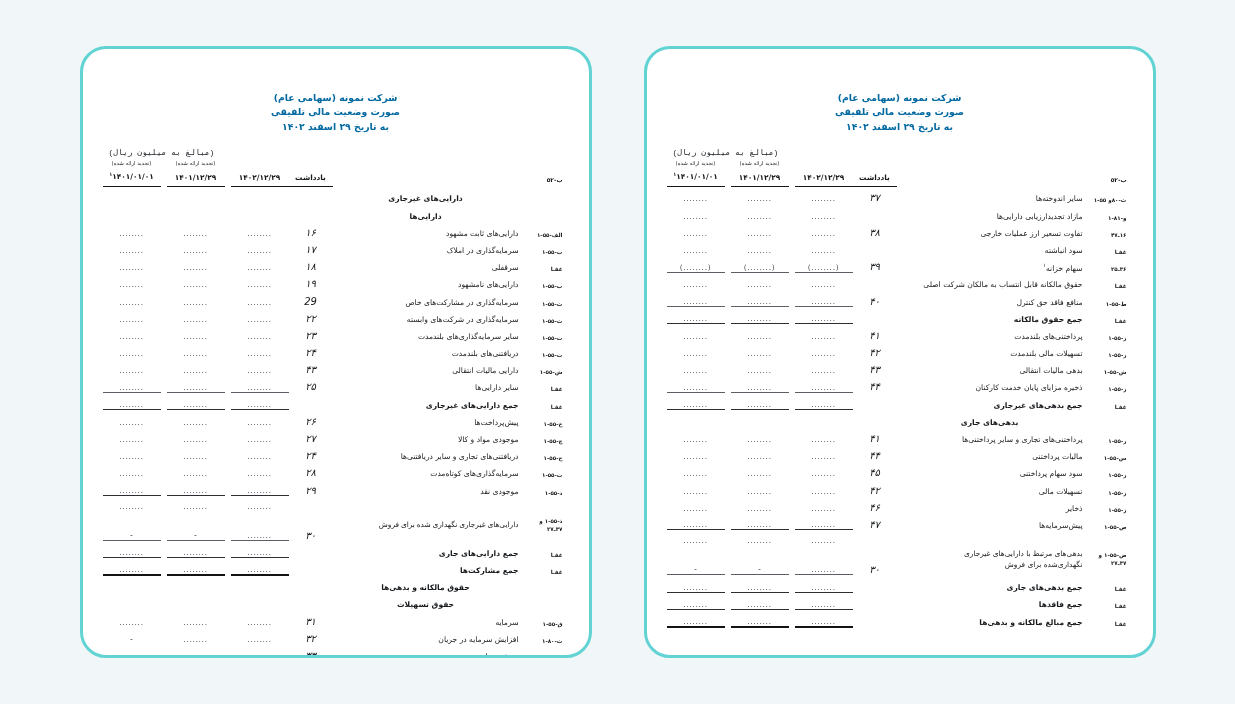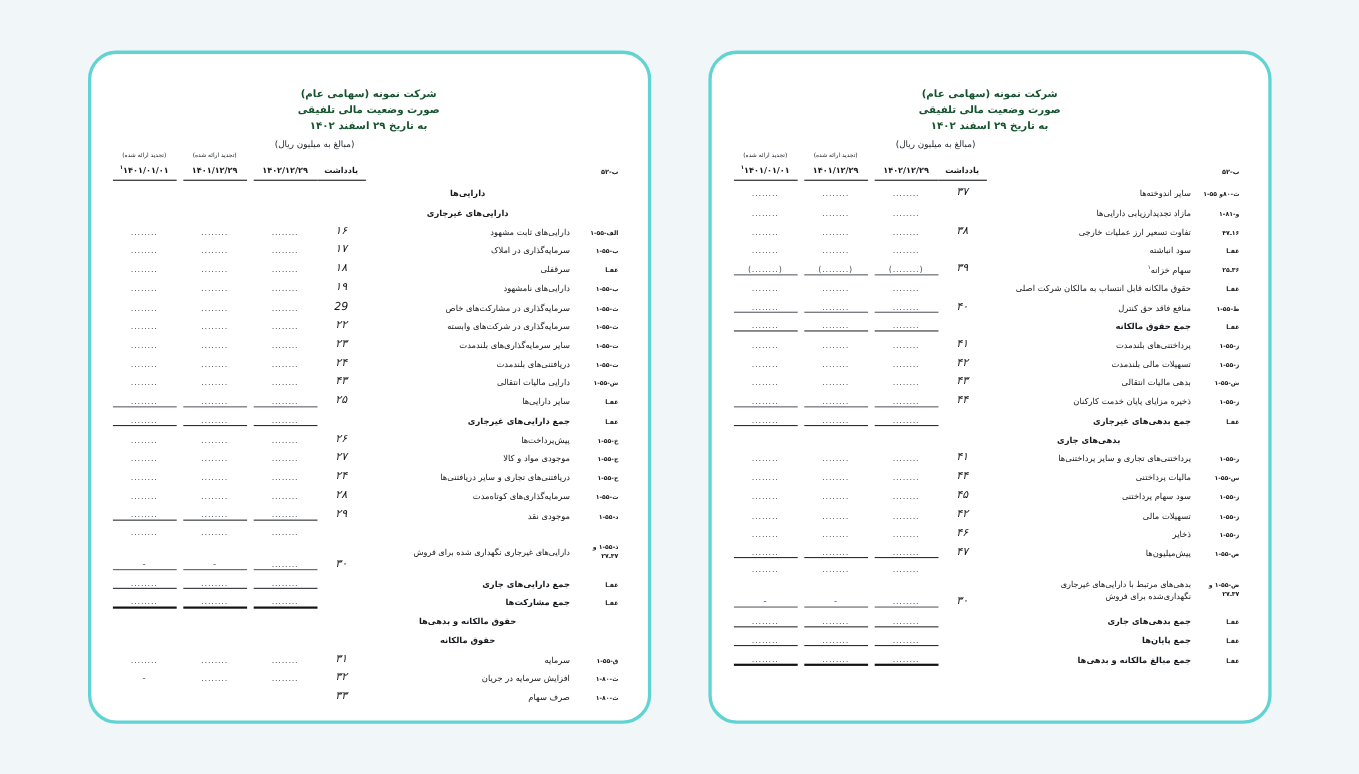--- a/index.html
+++ b/index.html
@@ -33,37 +33,38 @@
     border: 3px solid #61d3d3;
     border-radius: 26px;
     box-sizing: border-box;
     padding: 28px 26px 10px 26px;
     overflow: hidden;
   }
 
   
   .title-block {
     text-align: center;
-    color: #14532d;
+    color: #0369a1;
     font-weight: bold;
     line-height: 1.55;
-    margin: 2px 0 0 0;
+    margin: 14px 0 0 0;
   }
   .title-line {
     font-size: 9.3px;
     letter-spacing: .1px;
   }
 
   
   .units {
-    margin-top: 4px;
+    margin-top: 14px;
     font-size: 8px;
     color: #23282d;
-    text-align: right;
+    text-align: left;
     padding-right: 240px;
+    font-family: Liberation Mono, monospace;
   }
 
   
   table.fs {
     width: 100%;
     border-collapse: collapse;
     table-layout: fixed;
     margin-top: 2px;
     direction: rtl;
   }
@@ -198,31 +199,31 @@
           <td class="hdr-main u">۱۴۰۲/۱۲/۲۹</td>
           <td class="hdr-main"></td>
           <td class="hdr-main u">۱۴۰۱/۱۲/۲۹</td>
           <td class="hdr-main"></td>
           <td class="hdr-main u"><span class="sup">۱</span><span>۱۴۰۱/۰۱/۰۱</span></td>
         </tr>
       </thead>
       <tbody id="body-right">
           <tr class="row">
             <td class="code"></td>
+            <td class="label sec">دارایی‌های غیرجاری</td>
+            <td class="note"></td>
+            <td class="val pad-b"></td>
+            <td></td>
+            <td class="val pad-b"></td>
+            <td></td>
+            <td class="val pad-b"></td>
+          </tr>
+          <tr class="row">
+            <td class="code"></td>
             <td class="label sec">دارایی‌ها</td>
-            <td class="note"></td>
-            <td class="val pad-b"></td>
-            <td></td>
-            <td class="val pad-b"></td>
-            <td></td>
-            <td class="val pad-b"></td>
-          </tr>
-          <tr class="row">
-            <td class="code"></td>
-            <td class="label sec">دارایی‌های غیرجاری</td>
             <td class="note"></td>
             <td class="val pad-b"></td>
             <td></td>
             <td class="val pad-b"></td>
             <td></td>
             <td class="val pad-b"></td>
           </tr>
           <tr class="row">
             <td class="code">الف-۵۵-۱</td>
             <td class="label">دارایی‌های ثابت مشهود</td>
@@ -391,21 +392,21 @@
             <td></td>
             <td class="val pad-b"><span class="dots">........</span></td>
             <td></td>
             <td class="val pad-b"><span class="dots">........</span></td>
           </tr>
           <tr class="row" style="height: 30px;">
             <td class="code" style="line-height: 1.35; vertical-align: middle;">
               <div>ذ-۵۵-۱ و</div>
               <div>۳۷ـ۲۷</div>
             </td>
-            <td class="label wrap" style="vertical-align: middle;">دارایی‌های غیرجاری نگهداری شده برای فروش</td>
+            <td class="label wrap" style="vertical-align: middle; font-family: Liberation Serif, serif;">دارایی‌های غیرجاری نگهداری شده برای فروش</td>
             <td class="note">۳۰</td>
             <td class="val pad-b rule-thin"><span class="dots">........</span></td>
             <td></td>
             <td class="val pad-b rule-thin"><span class="dash">-</span></td>
             <td></td>
             <td class="val pad-b rule-thin"><span class="dash">-</span></td>
           </tr>
           <tr class="row">
             <td class="code">غفـا</td>
             <td class="label total">جمع دارایی‌های جاری</td>
@@ -431,21 +432,21 @@
             <td class="label sec">حقوق مالکانه و بدهی‌ها</td>
             <td class="note"></td>
             <td class="val pad-b"></td>
             <td></td>
             <td class="val pad-b"></td>
             <td></td>
             <td class="val pad-b"></td>
           </tr>
           <tr class="row">
             <td class="code"></td>
-            <td class="label sec">حقوق مالکانه</td>
+            <td class="label sec">حقوق تسهیلات</td>
             <td class="note"></td>
             <td class="val pad-b"></td>
             <td></td>
             <td class="val pad-b"></td>
             <td></td>
             <td class="val pad-b"></td>
           </tr>
           <tr class="row">
             <td class="code">ق-۵۵-۱</td>
             <td class="label">سرمایه</td>
@@ -709,21 +710,21 @@
             <td class="label">ذخایر</td>
             <td class="note">۴۶</td>
             <td class="val pad-b"><span class="dots">........</span></td>
             <td></td>
             <td class="val pad-b"><span class="dots">........</span></td>
             <td></td>
             <td class="val pad-b"><span class="dots">........</span></td>
           </tr>
           <tr class="row">
             <td class="code">ص-۵۵-۱</td>
-            <td class="label">پیش‌میلیون‌ها</td>
+            <td class="label">پیش‌سرمایه‌ها</td>
             <td class="note">۴۷</td>
             <td class="val pad-b rule-med"><span class="dots">........</span></td>
             <td></td>
             <td class="val pad-b rule-med"><span class="dots">........</span></td>
             <td></td>
             <td class="val pad-b rule-med"><span class="dots">........</span></td>
           </tr>
           <tr class="row tight">
             <td class="code"></td>
             <td class="label"></td>
@@ -755,21 +756,21 @@
             <td class="label total">جمع بدهی‌های جاری</td>
             <td class="note"></td>
             <td class="val pad-b rule-med"><span class="dots">........</span></td>
             <td></td>
             <td class="val pad-b rule-med"><span class="dots">........</span></td>
             <td></td>
             <td class="val pad-b rule-med"><span class="dots">........</span></td>
           </tr>
           <tr class="row">
             <td class="code">غفـا</td>
-            <td class="label total">جمع پایان‌ها</td>
+            <td class="label total">جمع فاقد‌ها</td>
             <td class="note"></td>
             <td class="val pad-b rule-med"><span class="dots">........</span></td>
             <td></td>
             <td class="val pad-b rule-med"><span class="dots">........</span></td>
             <td></td>
             <td class="val pad-b rule-med"><span class="dots">........</span></td>
           </tr>
           <tr class="row">
             <td class="code">غفـا</td>
             <td class="label total">جمع مبالغ مالکانه و بدهی‌ها</td>

